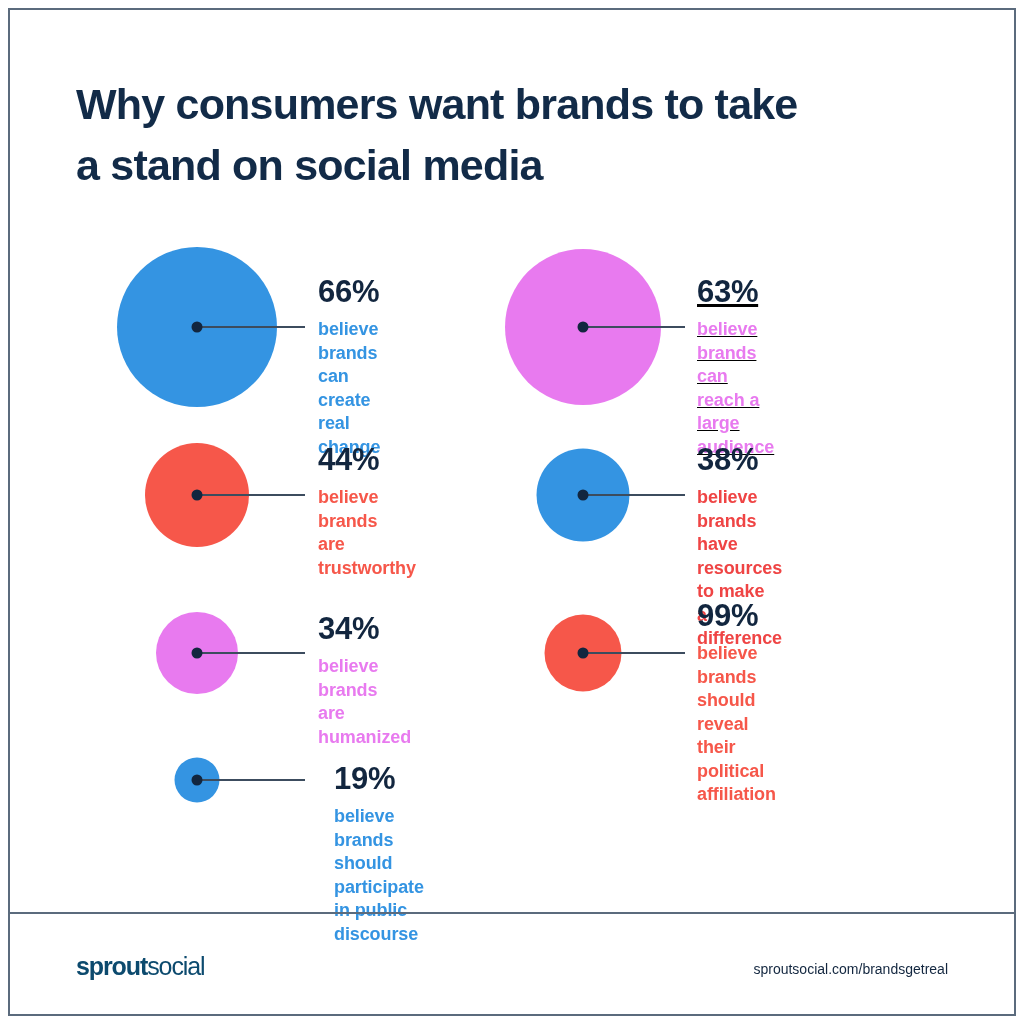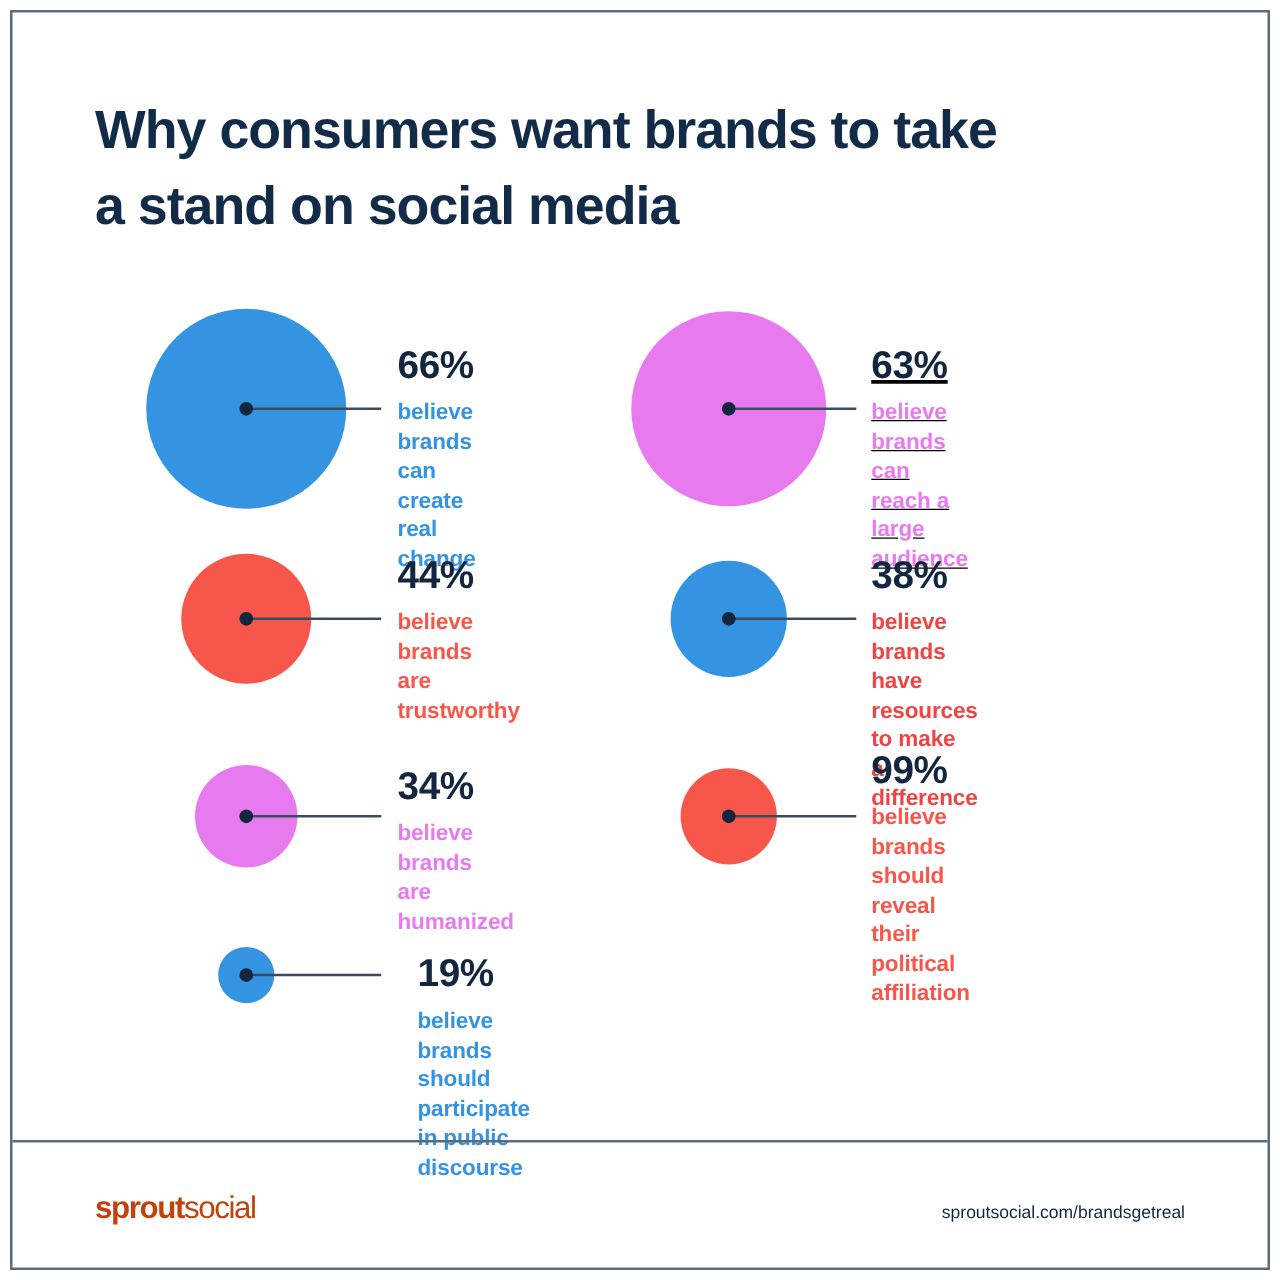--- a/index.html
+++ b/index.html
@@ -115,21 +115,21 @@
     background: #5b6b7d;
   }
 
   .logo {
     position: absolute;
     left: 76px;
     top: 952px;
     font-size: 25px;
     line-height: 28px;
     letter-spacing: -1.1px;
-    color: #c2410c;
+    color: #0c4a6e;
     white-space: nowrap;
   }
   .logo .b { font-weight: 700; }
   .logo .r { font-weight: 400; }
 
   .source-url {
     position: absolute;
     right: 76px;
     top: 960px;
     font-size: 14px;

